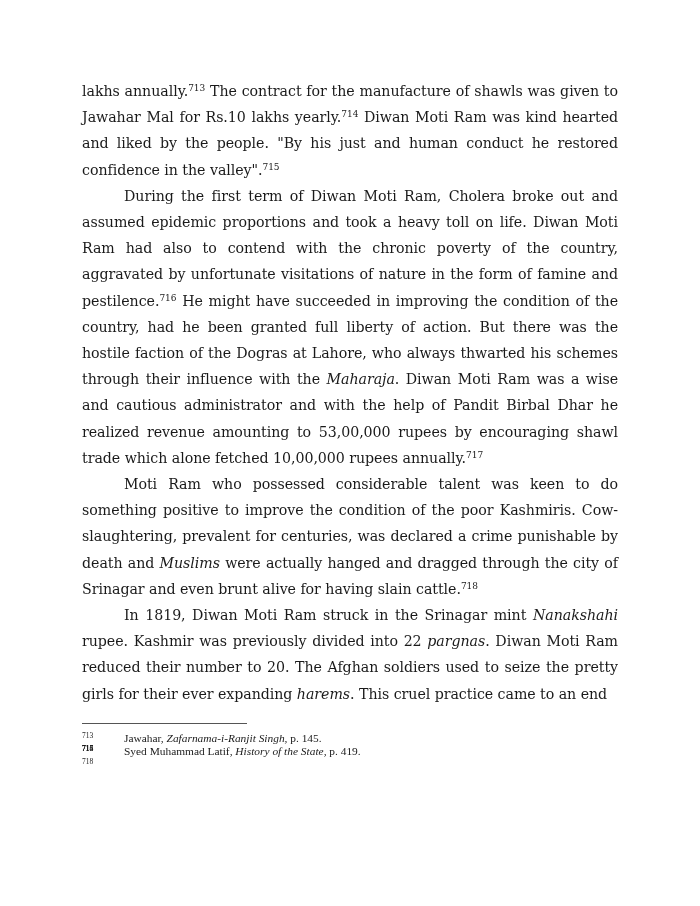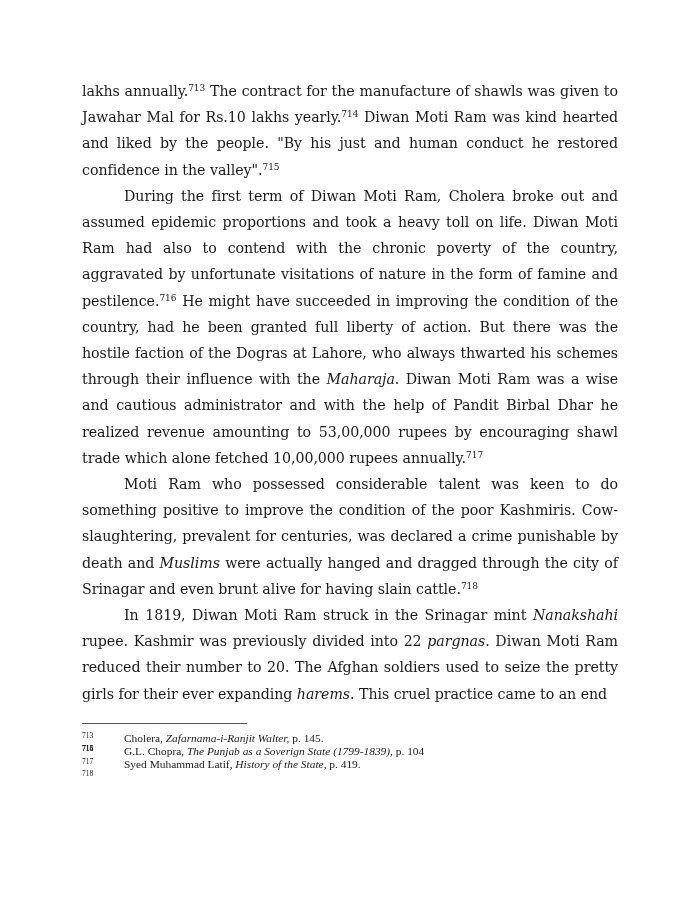--- a/index.html
+++ b/index.html
@@ -79,31 +79,30 @@
   <p class="body-text indent"><span>During the first term of Diwan Moti Ram, Cholera broke out and assumed epidemic proportions and took a heavy toll on life. Diwan Moti Ram had also to contend with the chronic poverty of the country, aggravated by unfortunate visitations of nature in the form of famine and pestilence.</span><sup class="fn">716</sup><span> He might have succeeded in improving the condition of the country, had he been granted full liberty of action. But there was the hostile faction of the Dogras at Lahore, who always thwarted his schemes through their influence with the </span><span class="ital">Maharaja</span><span>. Diwan Moti Ram was a wise and cautious administrator and with the help of Pandit Birbal Dhar he realized revenue amounting to 53,00,000 rupees by encouraging shawl trade which  alone fetched 10,00,000 rupees annually.</span><sup class="fn">717</sup></p>
   <p class="body-text indent"><span>Moti Ram who possessed considerable talent was keen to do something positive to improve the condition of the poor Kashmiris. Cow-slaughtering, prevalent for centuries, was declared a crime punishable by death and </span><span class="ital">Muslims</span><span> were actually hanged and dragged through the city of Srinagar and even brunt alive for having slain cattle.</span><sup class="fn">718</sup></p>
   <p class="body-text indent"><span>In 1819, Diwan Moti Ram struck in the Srinagar mint </span><span class="ital">Nanakshahi</span><span> rupee. Kashmir was previously divided into 22 </span><span class="ital">pargnas</span><span>. Diwan Moti Ram reduced their number to 20. The Afghan soldiers used to seize the pretty girls for their ever expanding </span><span class="ital">harems</span><span>. This cruel practice came to an end</span></p>
 </div>
 
 <div class="footnote-rule"></div>
 
 <div class="footnotes">
   <div class="fn-row">
     <span class="fn-num">713</span>
-    <span class="fn-text"><span>Cholera, </span><span class="ital">Zafarnama-i-Ranjit Walter,</span><span> p. 145.</span></span>
+    <span class="fn-text"><span>Jawahar, </span><span class="ital">Zafarnama-i-Ranjit Singh,</span><span> p. 145.</span></span>
   </div>
   <div class="fn-row">
     <span class="fn-num">714</span>
   </div>
   <div class="fn-row">
     <span class="fn-num">715</span>
   </div>
   <div class="fn-row">
     <span class="fn-num">716</span>
-    <span class="fn-text"><span>G.L. Chopra, </span><span class="ital">The Punjab as a Soverign State (1799-1839)</span><span>, p. 104</span></span>
   </div>
   <div class="fn-row">
     <span class="fn-num">717</span>
     <span class="fn-text"><span>Syed Muhammad Latif, </span><span class="ital">History of the State,</span><span> p. 419.</span></span>
   </div>
   <div class="fn-row">
     <span class="fn-num">718</span>
   </div>
 </div>
 

